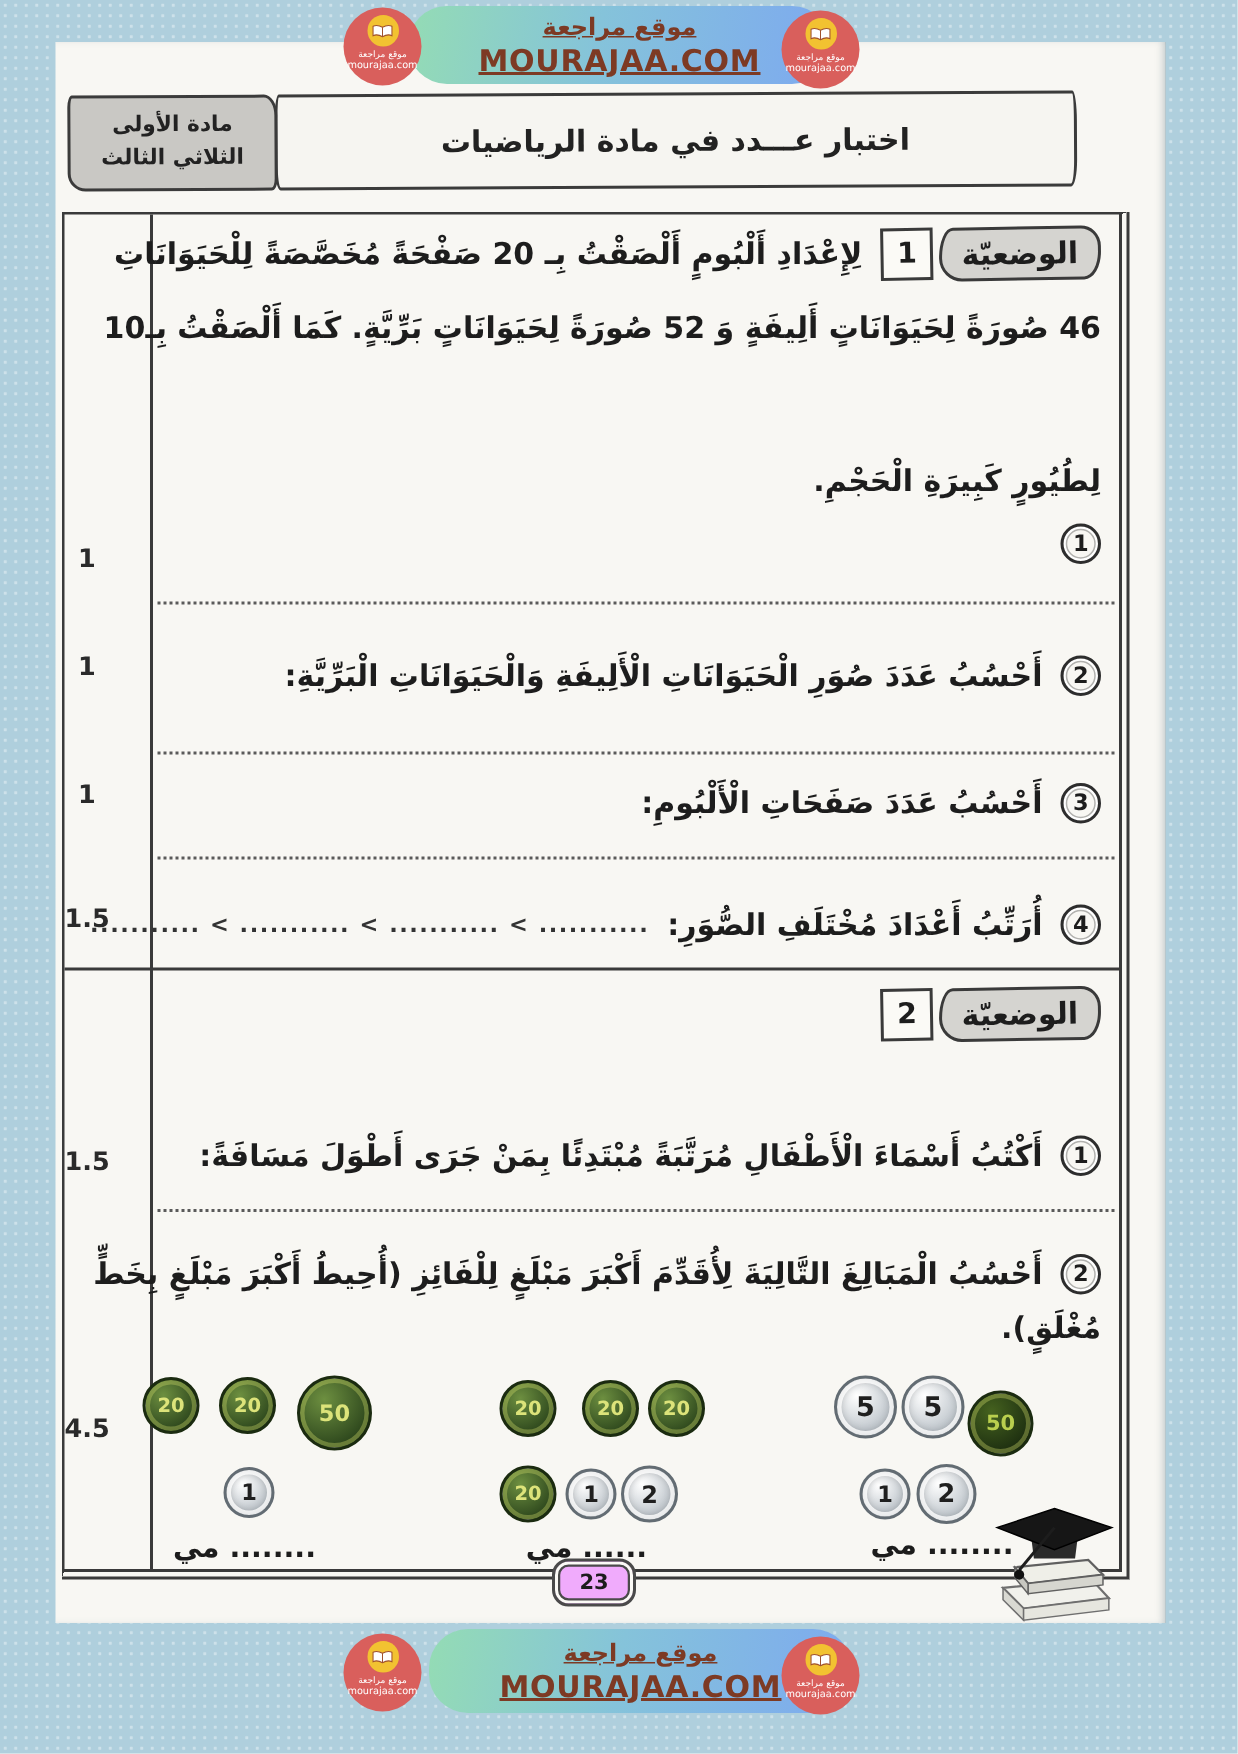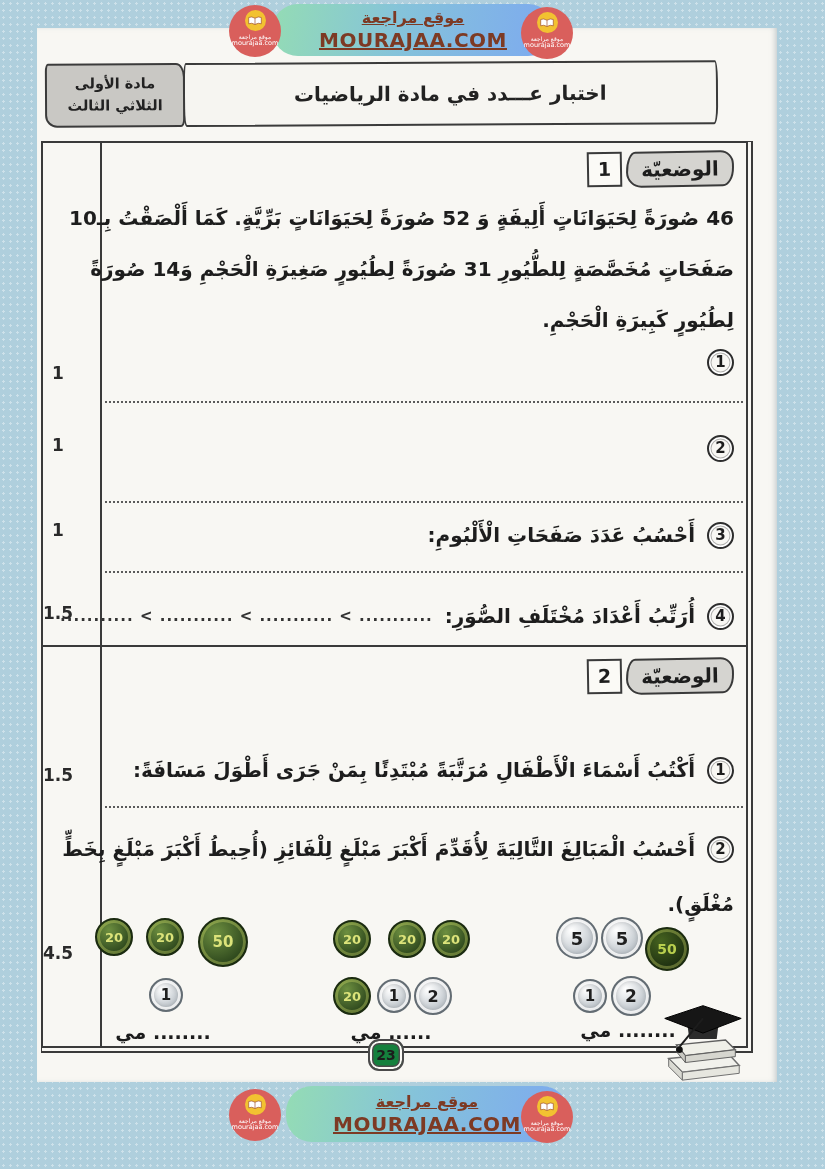--- a/index.html
+++ b/index.html
@@ -147,22 +147,22 @@
   .s42{width:42px;height:42px;font-size:18px;}
   .s44{width:44px;height:44px;font-size:14px;}
   .s50{width:50px;height:50px;font-size:15px;}
   .mi-label {
     position:absolute; width:130px; text-align:center;
     direction:rtl; font-size:19px; font-weight:bold; white-space:nowrap;
   }
 
   
   .page-badge {
-    left:368px; top:1039px; width:36px; height:32px;
-    background:#15803d; border:2px solid #4a4a4a; border-radius:11px;
+    left:368px; top:1039px; width:56px; height:32px;
+    background:#f0abfc; border:2px solid #4a4a4a; border-radius:11px;
     box-shadow: inset 0 0 0 2px #fbfaf6, inset 0 0 0 3.5px #4a4a4a;
     display:flex; align-items:center; justify-content:center;
     font-size:14px; font-weight:bold; z-index:8;
   }
 
   .cap { left:650px; top:990px; width:104px; height:98px; z-index:9; }
 </style>
 </head>
 <body>
 
@@ -185,32 +185,33 @@
   <div class="score" style="top:220px">1</div>
   <div class="score" style="top:292px">1</div>
   <div class="score" style="top:377px">1</div>
   <div class="score" style="top:460px">1.5</div>
   <div class="score" style="top:622px">1.5</div>
   <div class="score" style="top:800px">4.5</div>
 
   <div class="sit-row" style="top:8px">
     <span class="sit-ribbon">الوضعيّة</span>
     <span class="sit-num">1</span>
+    <span>لِإِعْدَادِ أَلْبُومٍ أَلْصَقْتُ بِـ 20 صَفْحَةً مُخَصَّصَةً لِلْحَيَوَانَاتِ</span>
   </div>
   <div class="iline" style="top:60px">46 صُورَةً لِحَيَوَانَاتٍ أَلِيفَةٍ وَ 52 صُورَةً لِحَيَوَانَاتٍ بَرِّيَّةٍ. كَمَا أَلْصَقْتُ بِـ10</div>
-  <div class="iline" style="top:111px">صَفَحَاتٍ مُخَصَّصَةٍ لِلطُّيُورِ 31 صُورَةً لِطُيُورٍ صَغِيرَةِ الْحَجْمِ وَ14 صُورَةً</div>
   <div class="iline" style="top:162px">لِطُيُورٍ كَبِيرَةِ الْحَجْمِ.</div>
 
   <div class="qrow" style="top:206px">
     <span class="qnum">1</span>
   </div>
   <div class="dotline" style="top:258px"></div>
 
   <div class="qrow" style="top:292px">
     <span class="qnum">2</span>
+    <span>أَحْسُبُ عَدَدَ صُوَرِ الْحَيَوَانَاتِ الْأَلِيفَةِ وَالْحَيَوَانَاتِ الْبَرِّيَّةِ:</span>
   </div>
   <div class="dotline" style="top:358px"></div>
 
   <div class="qrow" style="top:377px">
     <span class="qnum">3</span>
     <span>أَحْسُبُ عَدَدَ صَفَحَاتِ الْأَلْبُومِ:</span>
   </div>
   <div class="dotline" style="top:428px"></div>
 
   <div class="qrow" style="top:458px">
@@ -227,21 +228,21 @@
   <div class="qrow" style="top:612px">
     <span class="qnum">1</span>
     <span>أَكْتُبُ أَسْمَاءَ الْأَطْفَالِ مُرَتَّبَةً مُبْتَدِئًا بِمَنْ جَرَى أَطْوَلَ مَسَافَةً:</span>
   </div>
   <div class="dotline" style="top:663px"></div>
 
   <div class="qrow" style="top:691px">
     <span class="qnum">2</span>
     <span>أَحْسُبُ الْمَبَالِغَ التَّالِيَةَ لِأُقَدِّمَ أَكْبَرَ مَبْلَغٍ لِلْفَائِزِ (أُحِيطُ أَكْبَرَ مَبْلَغٍ بِخَطٍّ</span>
   </div>
-  <div class="iline" style="top:746px">مُغْلَقٍ).</div>
+  <div class="iline" style="top:727px">مُغْلَقٍ).</div>
 
   <div class="coin green s38" style="left:52px;top:775px">
       <span>20</span>
     </div>
   <div class="coin green s38" style="left:103px;top:775px">
       <span>20</span>
     </div>
   <div class="coin green s50" style="left:155px;top:774px">
       <span>50</span>
     </div>

